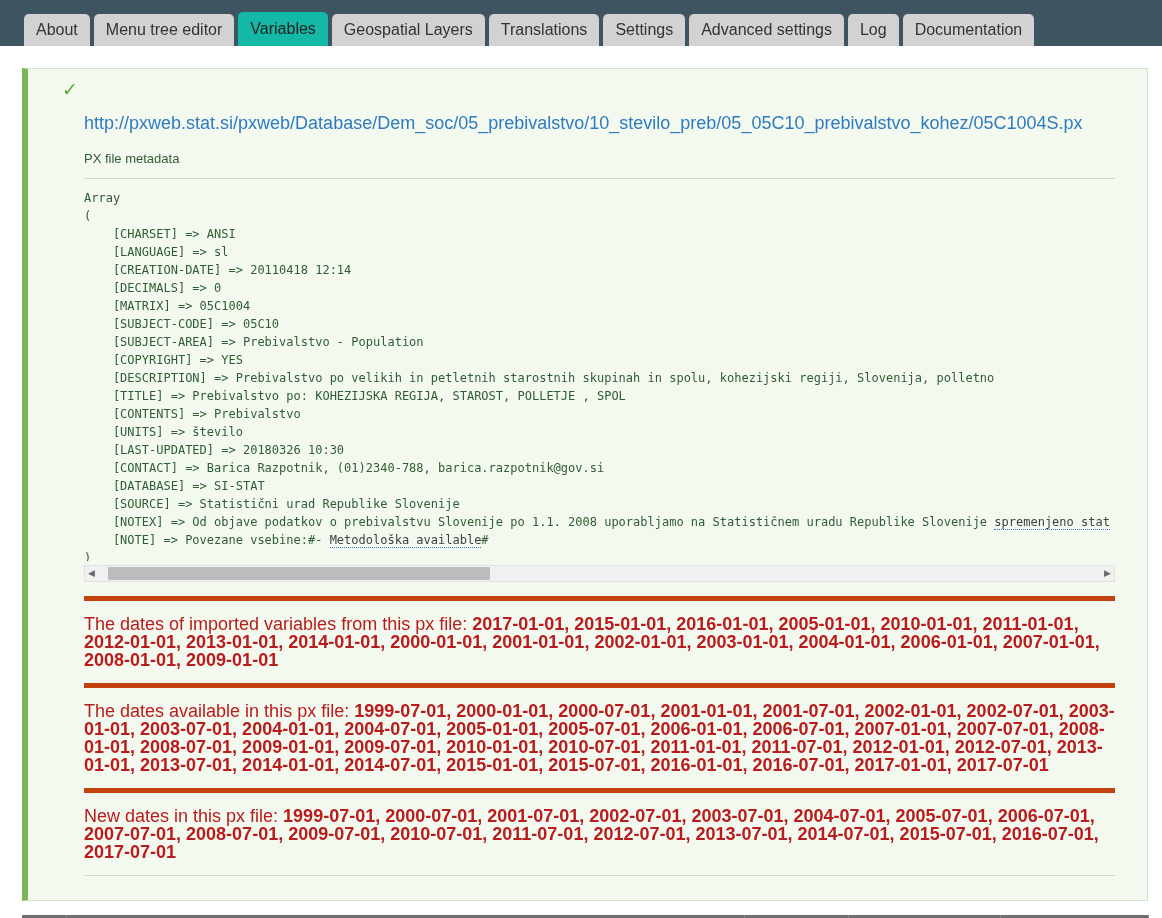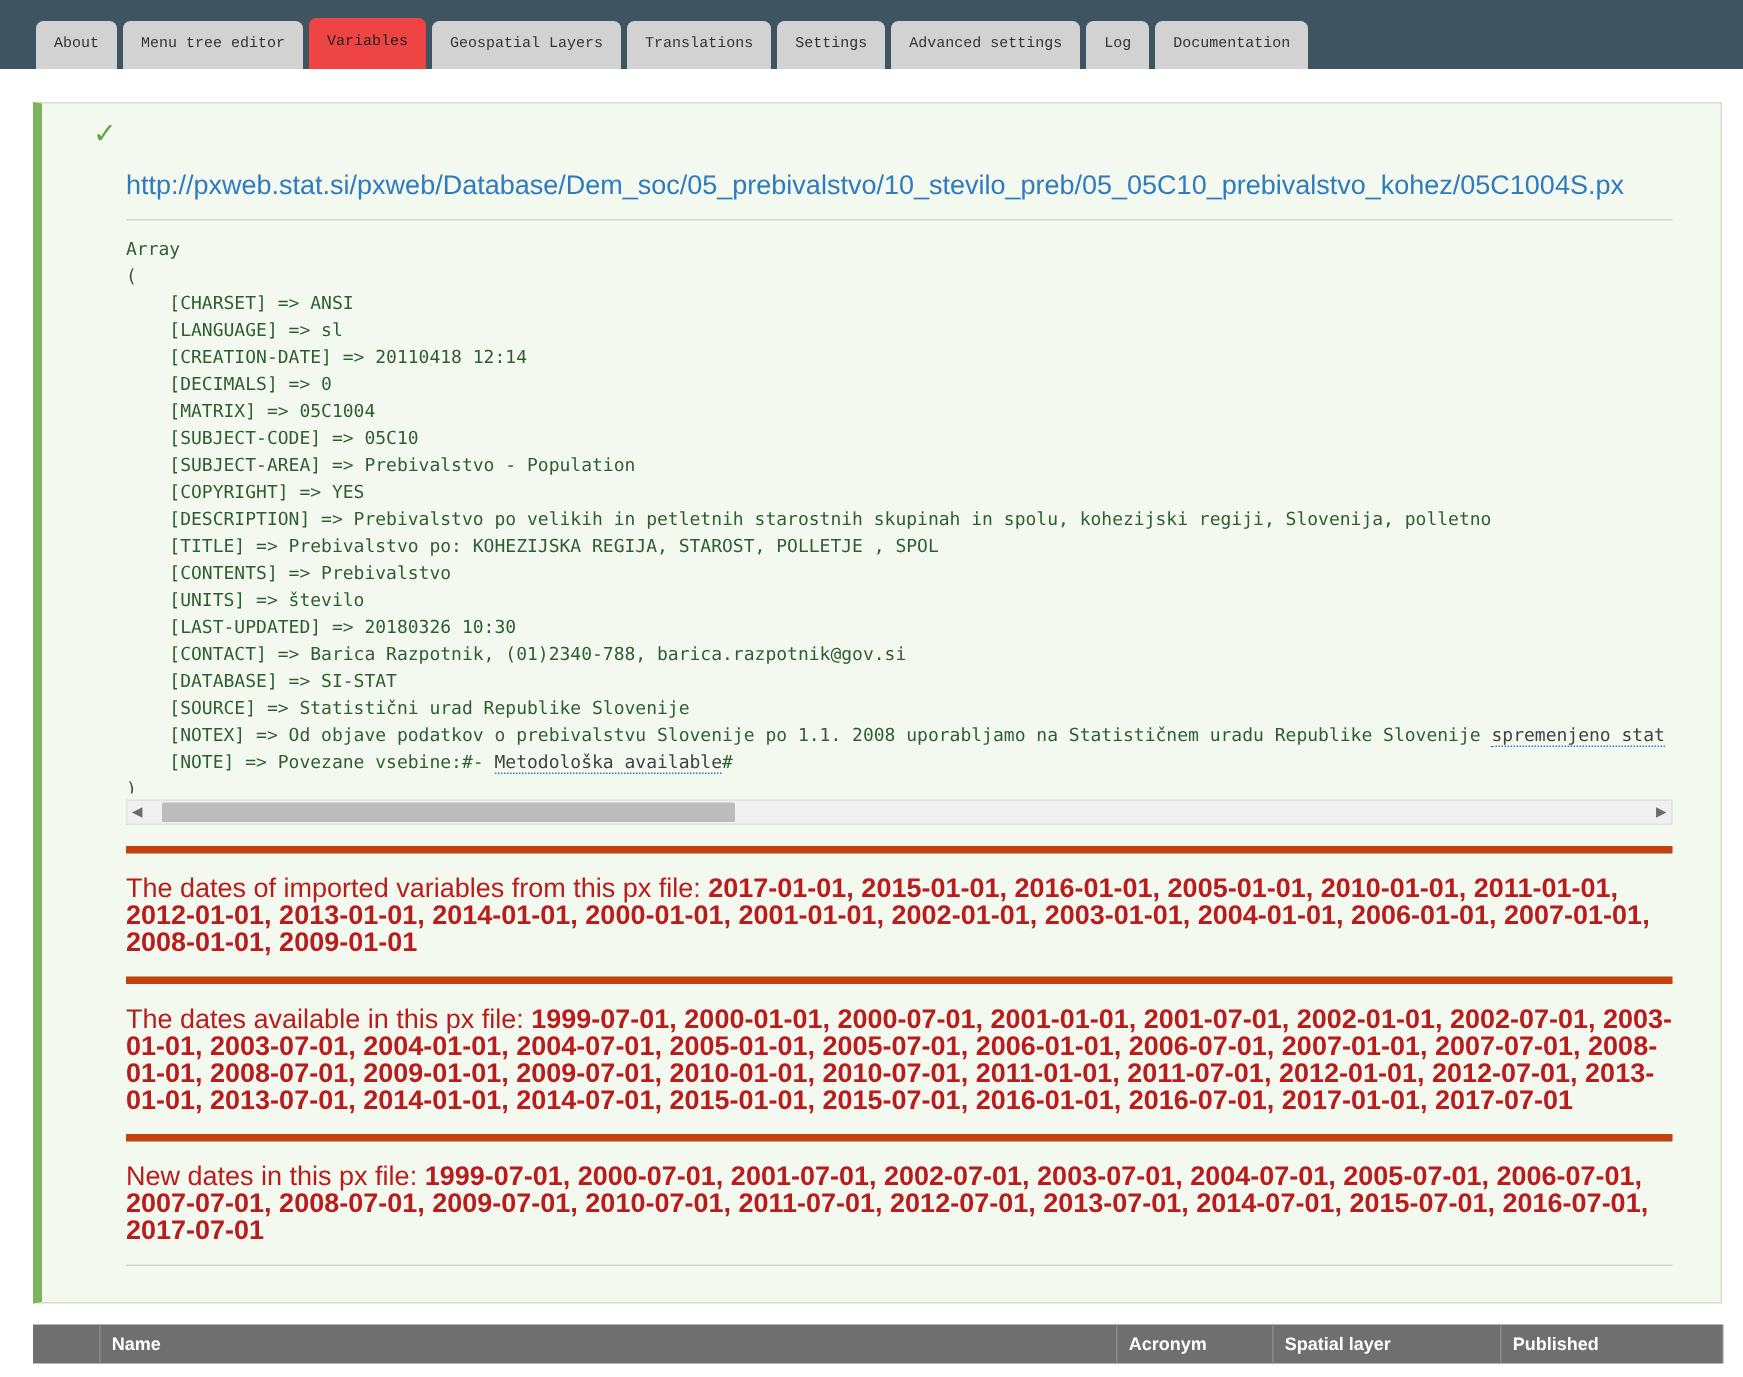--- a/index.html
+++ b/index.html
@@ -19,34 +19,33 @@
     background: #3f5461;
     position: relative;
     padding-left: 24px;
     display: flex;
     align-items: flex-end;
     gap: 4px;
   }
   .tab {
     background: #d2d2d2;
     color: #333333;
-    font-size: 10px;
+    font-size: 16px;
     line-height: 1;
     padding: 9px 12px 10px 12px;
     border-radius: 5px 5px 0 0;
     height: 32px;
     display: flex;
     align-items: center;
     white-space: nowrap;
     cursor: pointer;
     user-select: none;
-    font-family: Liberation Mono, monospace;
   }
   .tab.active {
-    background: #ef4444;
+    background: #14b8a6;
     color: #222222;
     height: 34px;
   }
 
   
   .page {
     position: relative;
     width: 1162px;
     background: #ffffff;
   }
@@ -228,20 +227,21 @@
 </div>
 
 <div class="page">
 
   <div class="alert">
 
     <span class="check-icon">✓</span>
 
     <a class="px-url" href="#">http://pxweb.stat.si/pxweb/Database/Dem_soc/05_prebivalstvo/10_stevilo_preb/05_05C10_prebivalstvo_kohez/05C1004S.px</a>
 
+    <div class="px-sub">PX file metadata</div>
 
     <hr class="sep">
 
     <div class="meta-wrap">
       <div class="meta-clip">
 <pre class="meta"><span>Array
 (
     [CHARSET] =&gt; ANSI
     [LANGUAGE] =&gt; sl
     [CREATION-DATE] =&gt; 20110418 12:14

